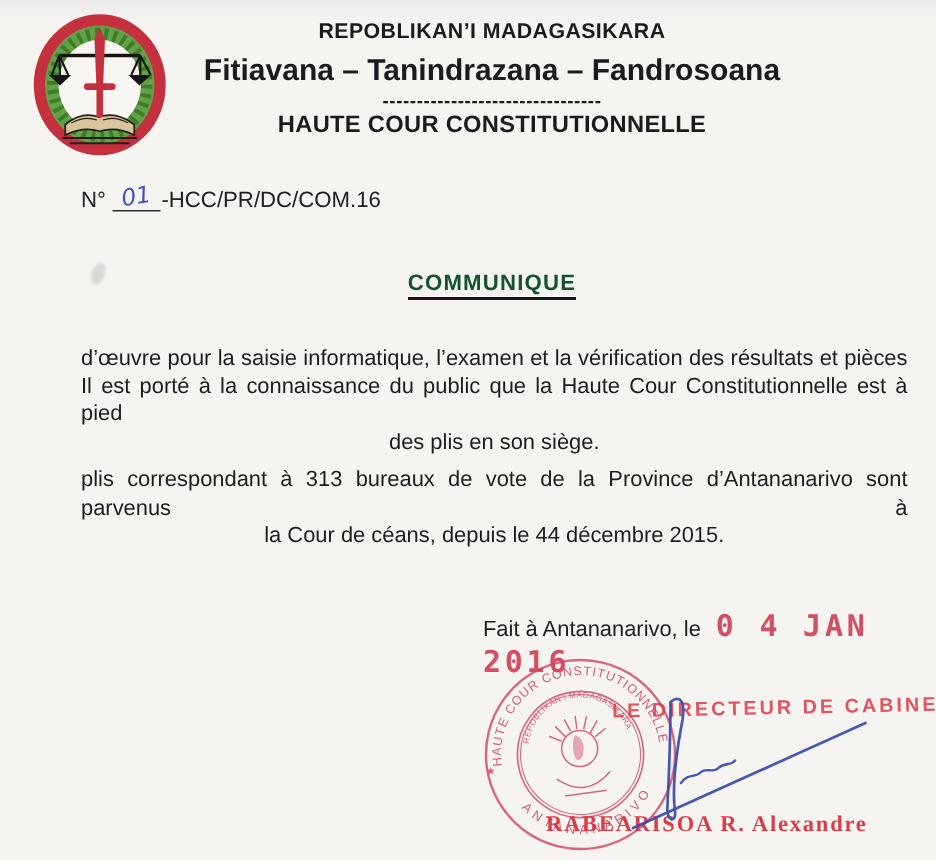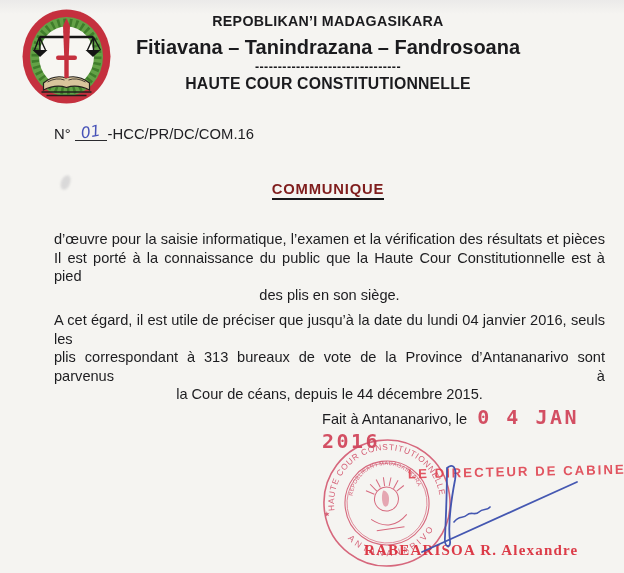--- a/index.html
+++ b/index.html
@@ -21,21 +21,21 @@
   .h-inst{font-size:15.8px;font-weight:bold;margin-top:4px;letter-spacing:.2px;}
 
   
   .ref-line{left:54px;top:124px;font-size:14.8px;color:#202024;display:flex;align-items:flex-end;}
   .hw-wrap{display:inline-block;min-width:32px;border-bottom:1.7px solid #2a2a2e;text-align:center;margin:0 1px 1px 4px;}
   .hw{color:#4752b8;font-style:italic;display:inline-block;transform:rotate(-9deg);
       font-family:"DejaVu Sans",sans-serif;font-size:15.5px;line-height:13px;}
 
   
   .doc-title{left:233px;top:180px;width:190px;text-align:center;}
-  .doc-title span{font-size:14.8px;font-weight:bold;letter-spacing:.8px;color:#7f1d1d;
+  .doc-title span{font-size:14.8px;font-weight:bold;letter-spacing:.8px;color:#14532d;
       border-bottom:2px solid #17171a;padding-bottom:1px;}
 
   
   .para{left:54px;width:551px;font-size:14.6px;line-height:18.6px;color:#1c1c1f;}
   .p1{top:230px;} .p2{top:311px;}
   .jline{text-align:justify;text-align-last:justify;}
   .lastline{text-align:center;}
 
   
   .dateline{left:322px;top:405px;font-size:14.6px;color:#1c1c1f;}
@@ -99,21 +99,20 @@
   <span>COMMUNIQUE</span>
 </div>
 
 <div class="abs para p1">
   <div class="jline">d’œuvre pour la saisie informatique, l’examen et la vérification des résultats et pièces</div>
   <div class="jline">Il est porté à la connaissance du public que la Haute Cour Constitutionnelle est à pied</div>
   <div class="lastline">des plis en son siège.</div>
 </div>
 
 <div class="abs para p2">
-  <div class="jline">A cet égard, il est utile de préciser que jusqu’à la date du lundi 04 janvier 2016, seuls les</div>
   <div class="jline">plis correspondant à 313 bureaux de vote de la Province d’Antananarivo sont parvenus à</div>
   <div class="lastline">la Cour de céans, depuis le 44 décembre 2015.</div>
 </div>
 
 <div class="abs dateline">
   <span>Fait à Antananarivo, le</span><span class="datestamp">0 4 JAN 2016</span>
 </div>
 
 <svg class="abs stamp" viewBox="0 0 160 156" aria-hidden="true">
   <defs>

